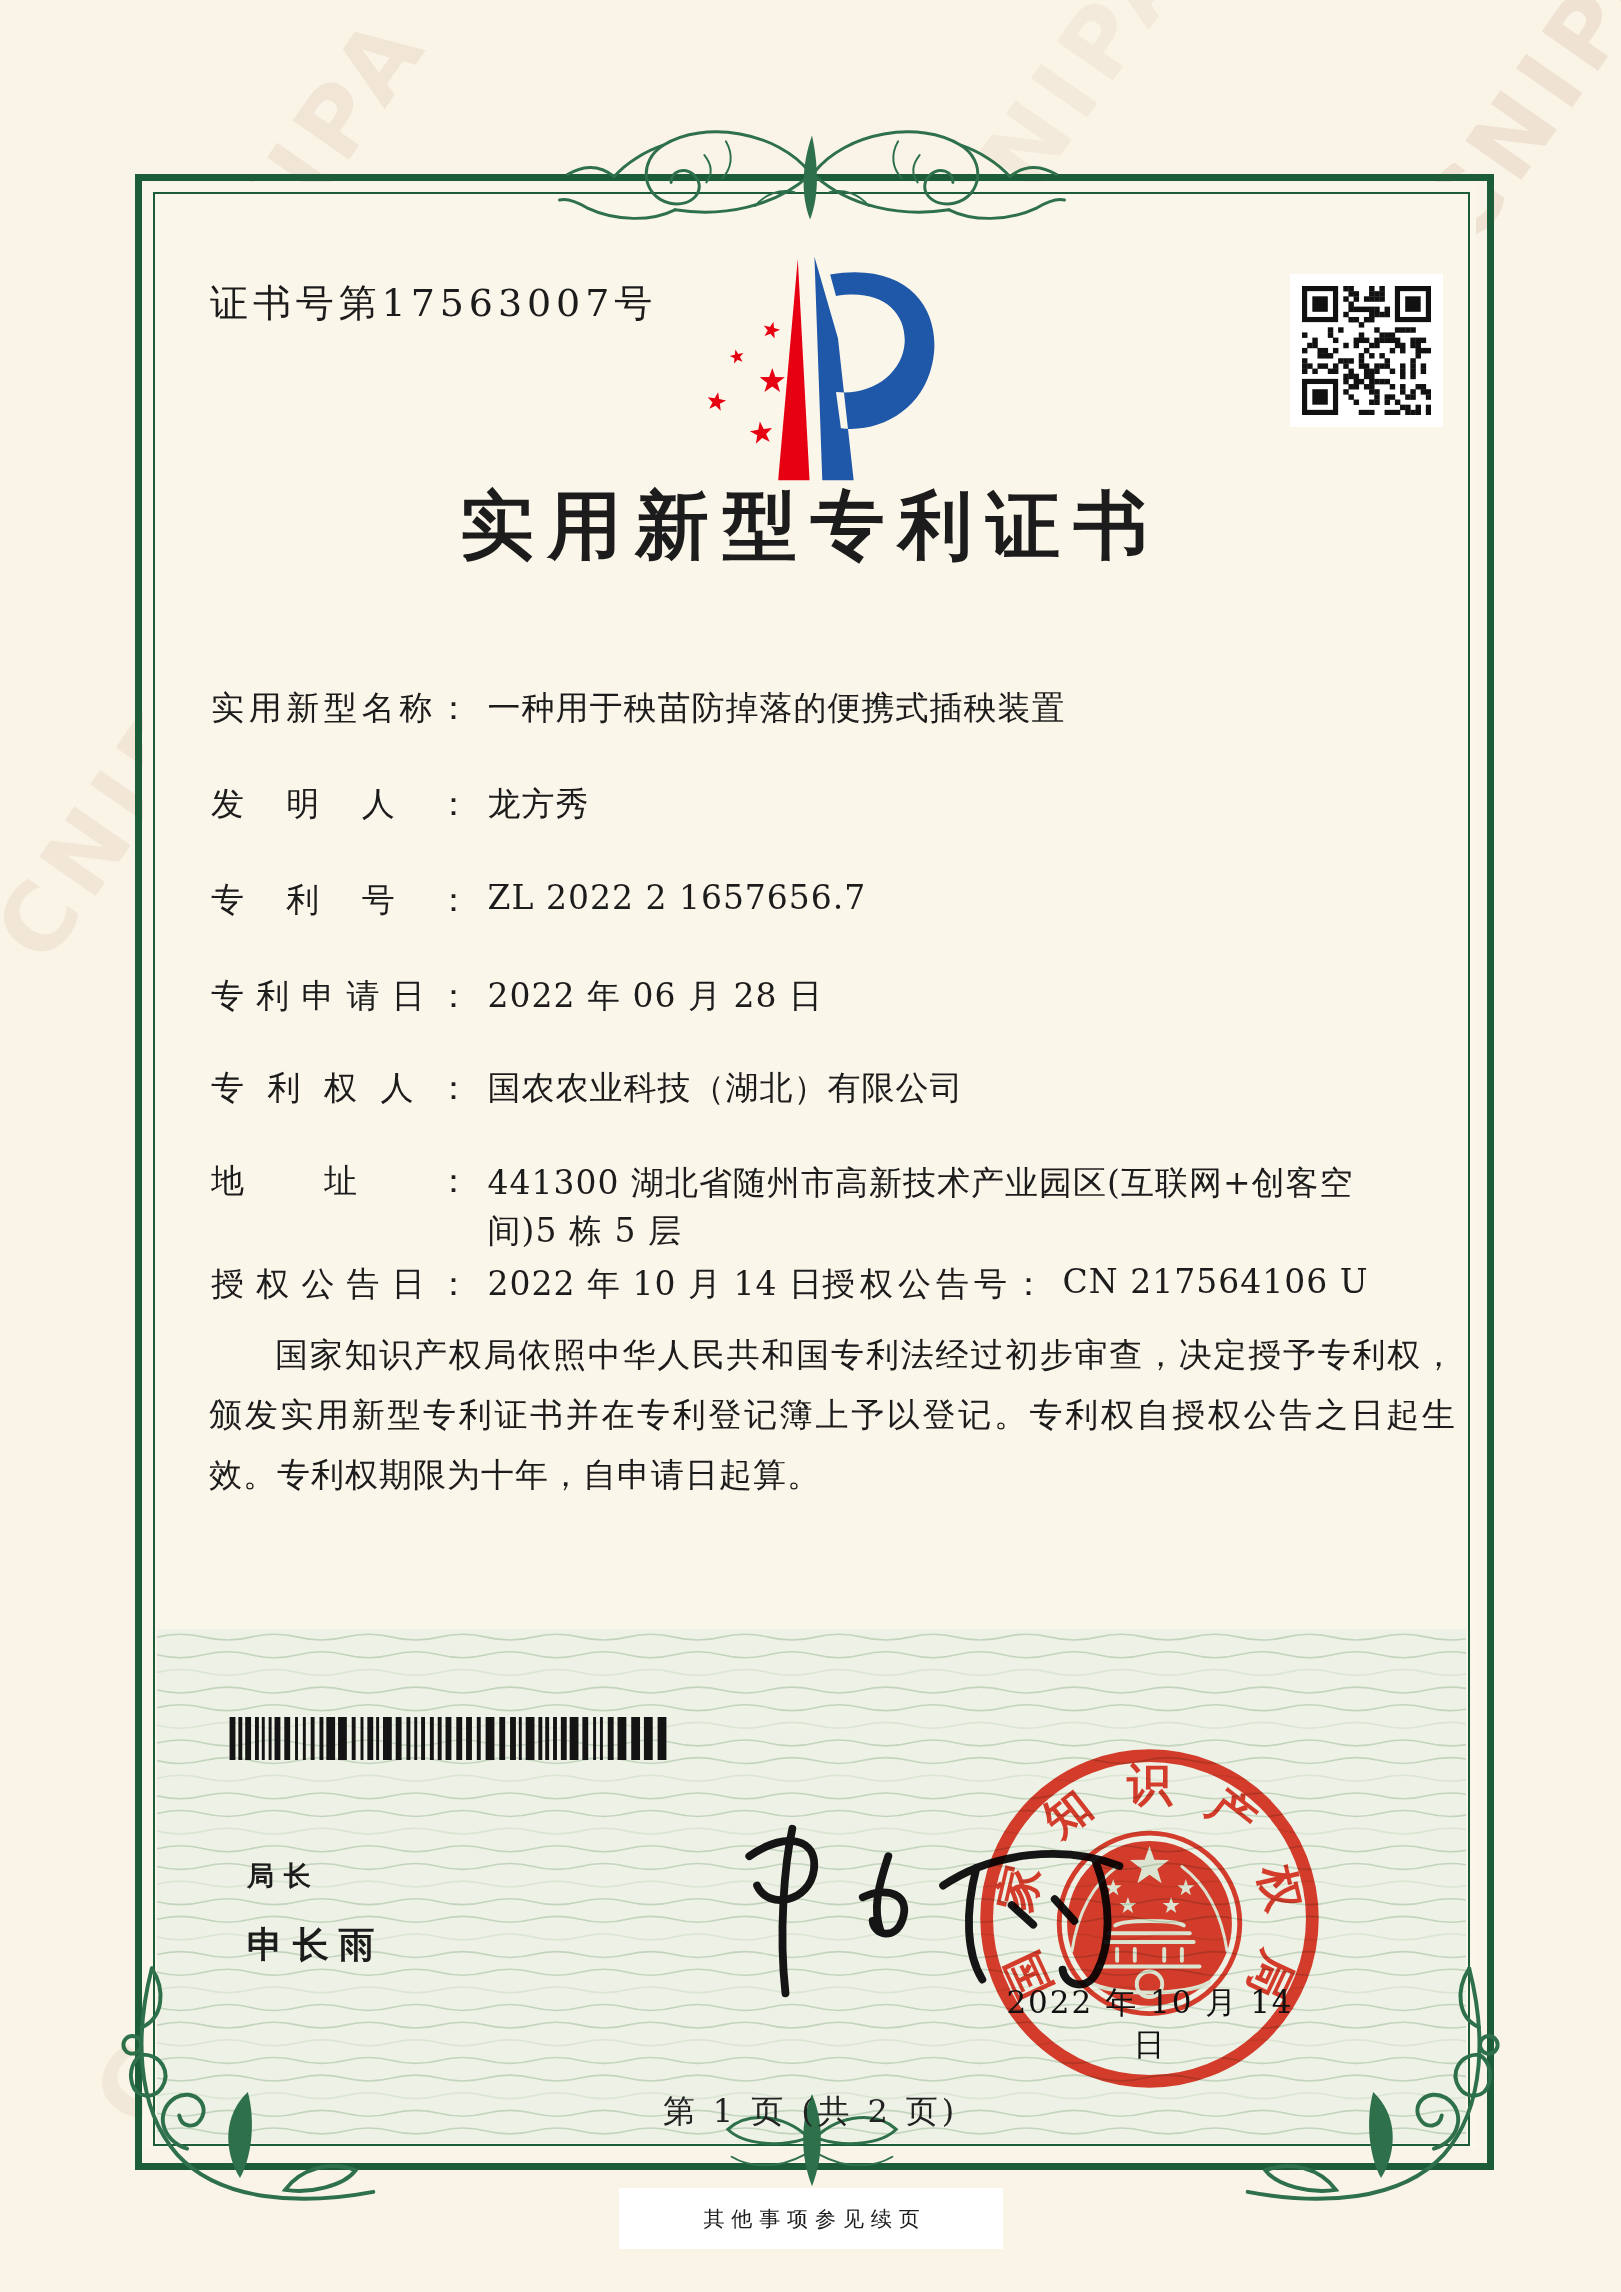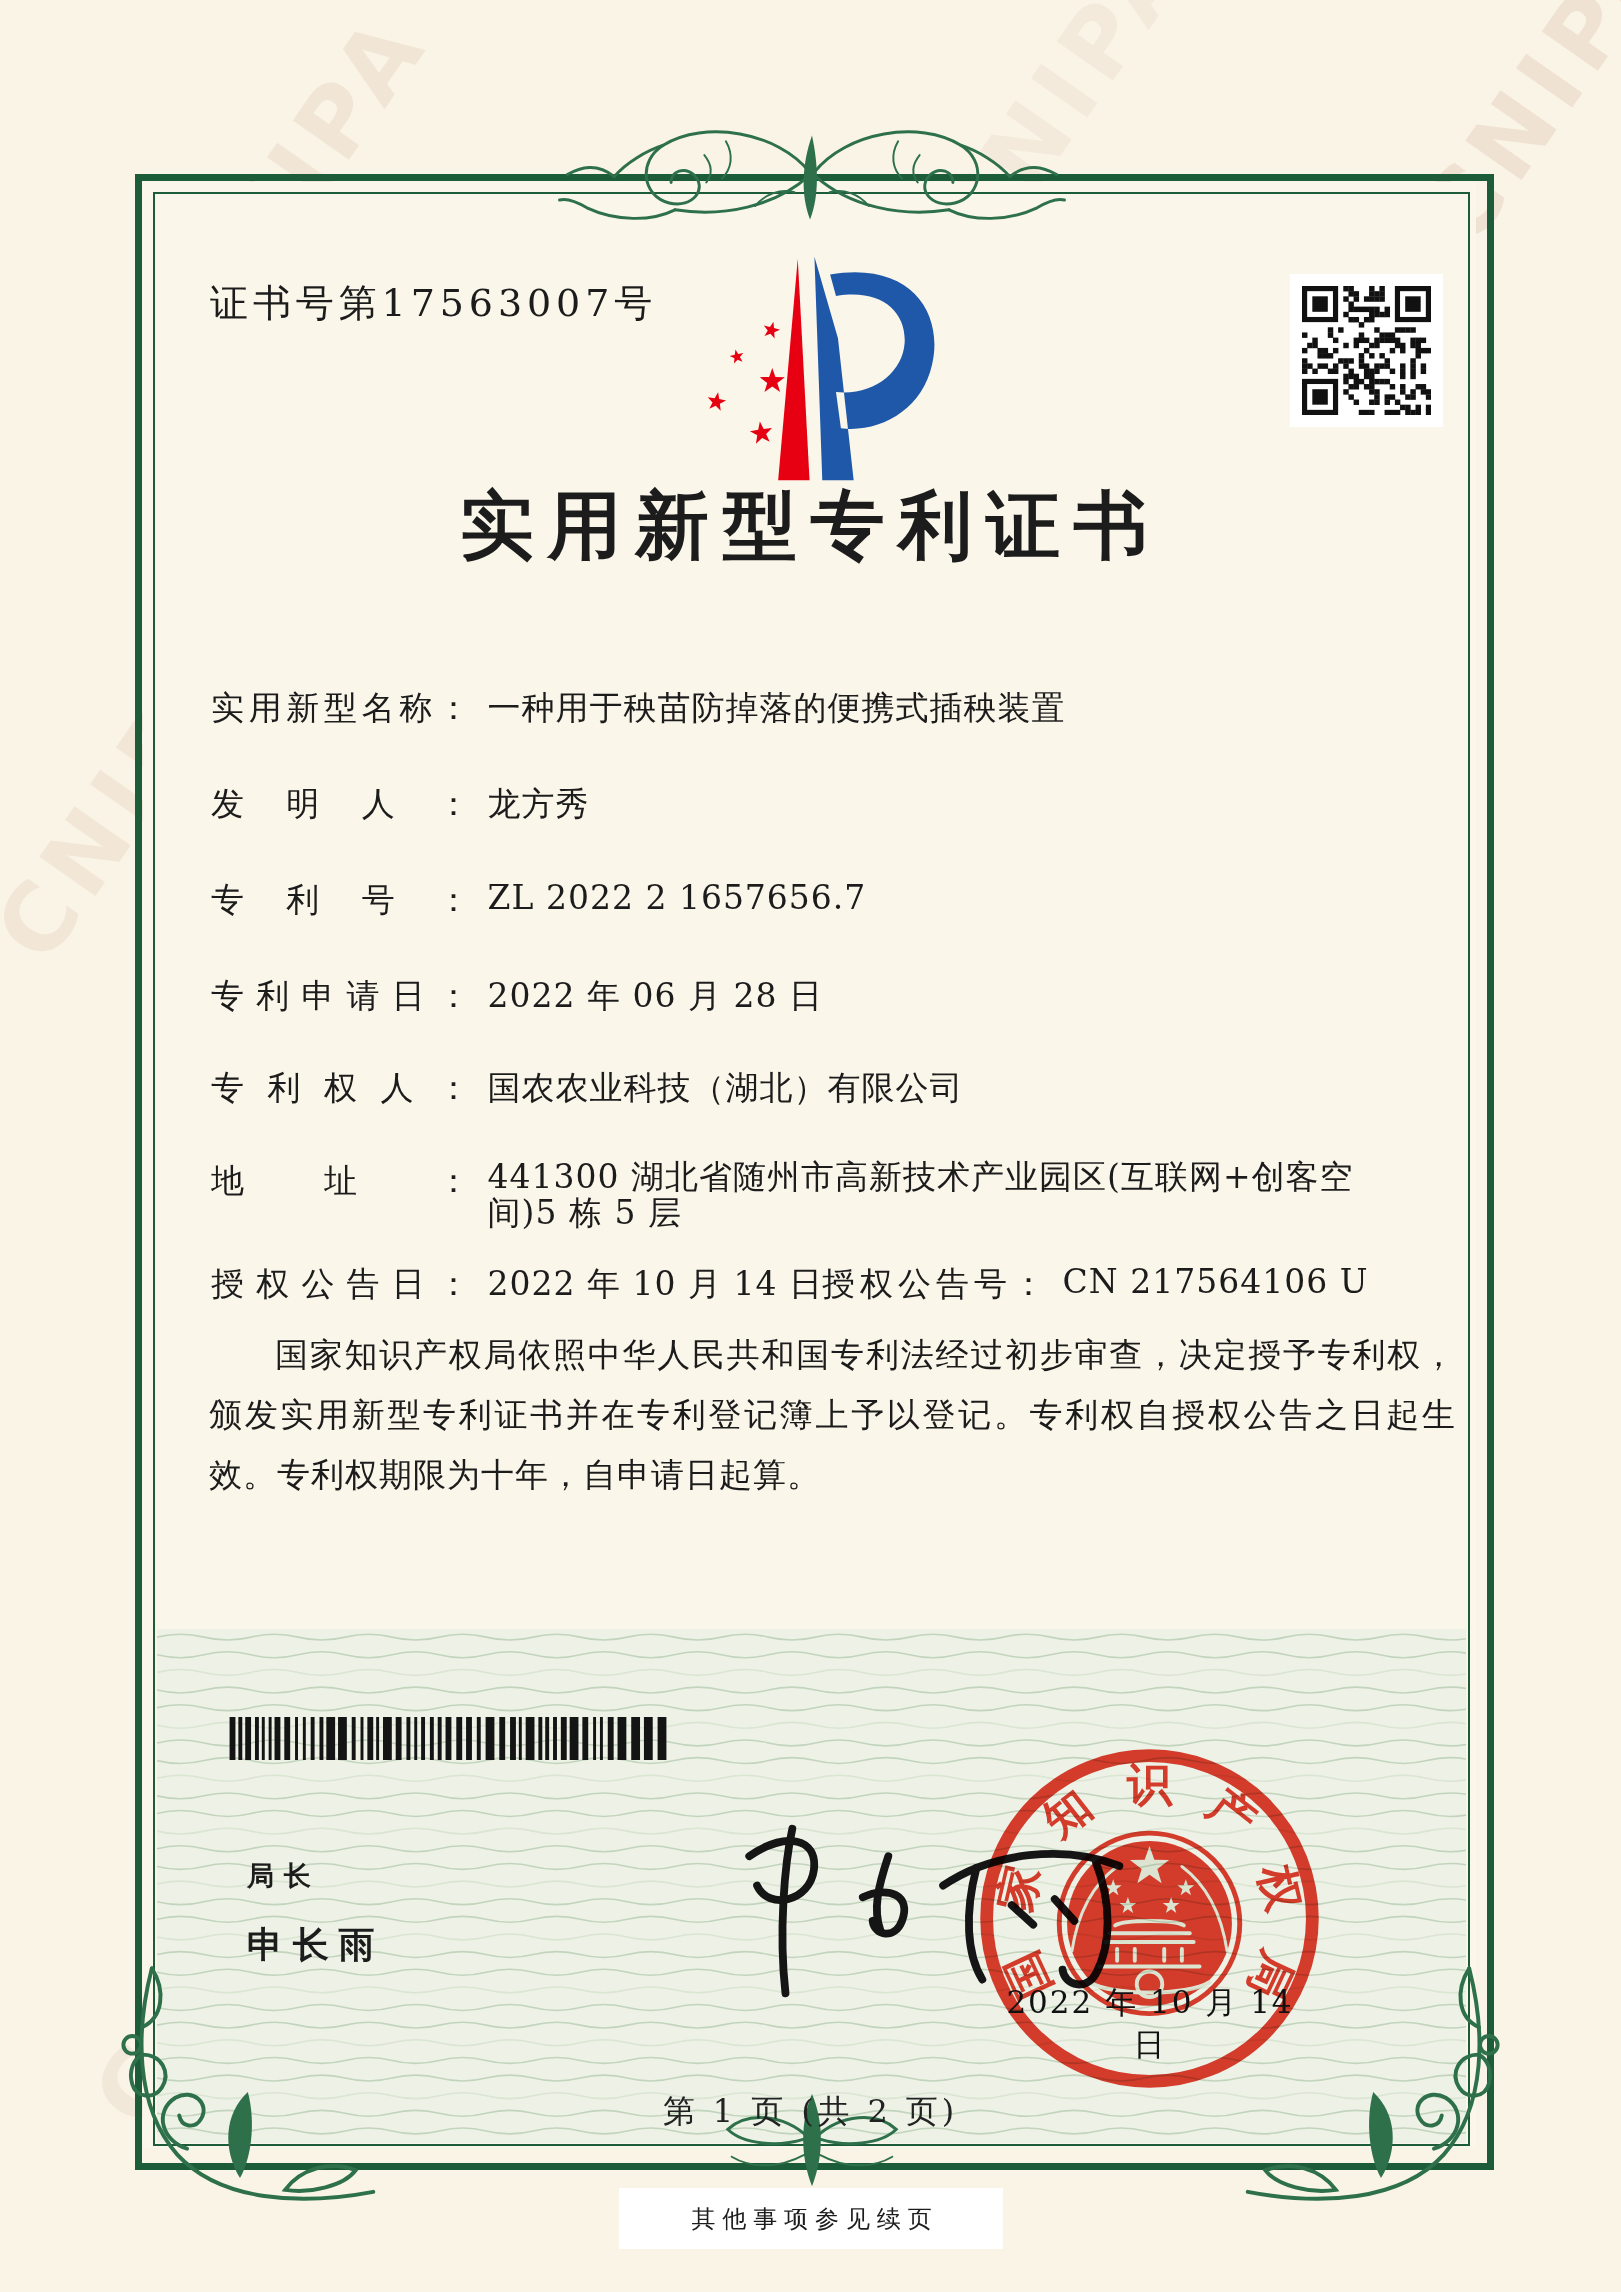--- a/index.html
+++ b/index.html
@@ -28,41 +28,41 @@
   .cert-no{position:absolute;left:210px;top:278px;font-size:38px;letter-spacing:4.9px;z-index:4;}
   .logo{position:absolute;left:681px;top:245px;z-index:4;}
   .qr-box{position:absolute;left:1290px;top:274px;width:153px;height:153px;background:#ffffff;z-index:4;
       display:flex;align-items:center;justify-content:center;}
   .title{position:absolute;left:95px;top:477px;width:1431px;text-align:center;
       font-size:74px;font-weight:bold;letter-spacing:13.7px;z-index:4;font-family:Liberation Serif, serif;}
   
   .row{position:absolute;left:211px;font-size:33px;z-index:4;white-space:nowrap;}
   .flabel{display:inline-block;width:259px;text-align:justify;text-align-last:justify;vertical-align:top;}
   .fvalue{margin-left:17.6px;letter-spacing:1px;}
-  .row-addr .fvalue{display:inline-block;white-space:normal;width:887px;line-height:36px;vertical-align:top;}
+  .row-addr .fvalue{display:inline-block;white-space:normal;width:887px;line-height:48px;vertical-align:top;}
   .fgroup2{position:absolute;left:611px;top:0;}
   .fgroup2 .flabel{width:223px;}
   
   .paras{position:absolute;left:209px;top:1325px;width:1247px;font-size:33px;z-index:4;}
   .paras p{margin:0;text-indent:2em;line-height:60px;text-align:justify;letter-spacing:1px;}
   
   .barcode-wrap{position:absolute;left:227px;top:1717px;z-index:4;}
   .officer-title{position:absolute;left:247px;top:1858px;font-size:27px;font-weight:bold;letter-spacing:9.8px;
       font-family:"DejaVu Sans","Liberation Sans",sans-serif;z-index:5;}
   .officer-name{position:absolute;left:247px;top:1921px;font-size:36px;font-weight:bold;letter-spacing:9.8px;
       font-family:"DejaVu Sans","Liberation Sans",sans-serif;z-index:5;}
   .signature{position:absolute;left:667px;top:1815px;z-index:5;}
   .seal{position:absolute;left:968px;top:1737px;z-index:5;mix-blend-mode:multiply;opacity:.95;}
   .seal-date{position:absolute;left:993px;top:1982px;width:314px;text-align:center;
       font-size:31px;letter-spacing:2px;color:#111;z-index:6;}
   .page-num{position:absolute;left:95px;top:2090px;width:1431px;text-align:center;
       font-size:32px;letter-spacing:3.9px;color:#222;z-index:4;}
   .note-box{position:absolute;left:619px;top:2188px;width:384px;height:61px;background:#ffffff;
       display:flex;align-items:center;justify-content:center;z-index:7;}
-  .note-box span{font-size:24px;letter-spacing:6.9px;margin-left:8px;}
+  .note-box span{font-size:21px;letter-spacing:6.9px;margin-left:8px;}
 </style>
 </head>
 <body>
 
 <div class="wm w1">CNIPA</div>
 <div class="wm w2">CNIPA</div>
 <div class="wm w3">CNIPA</div>
 <div class="wm w4">CNIPA</div>
 <div class="wm w5">CNIPA</div>
 <div class="wm w6">CNIPA</div>

